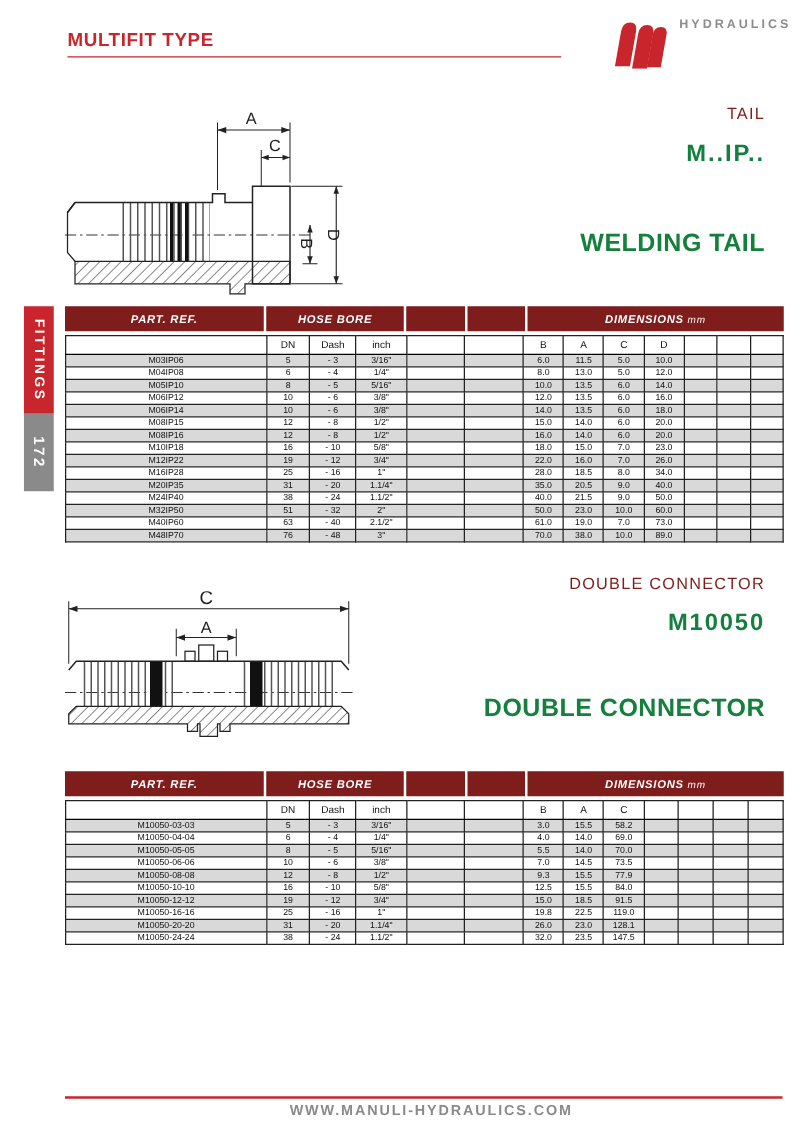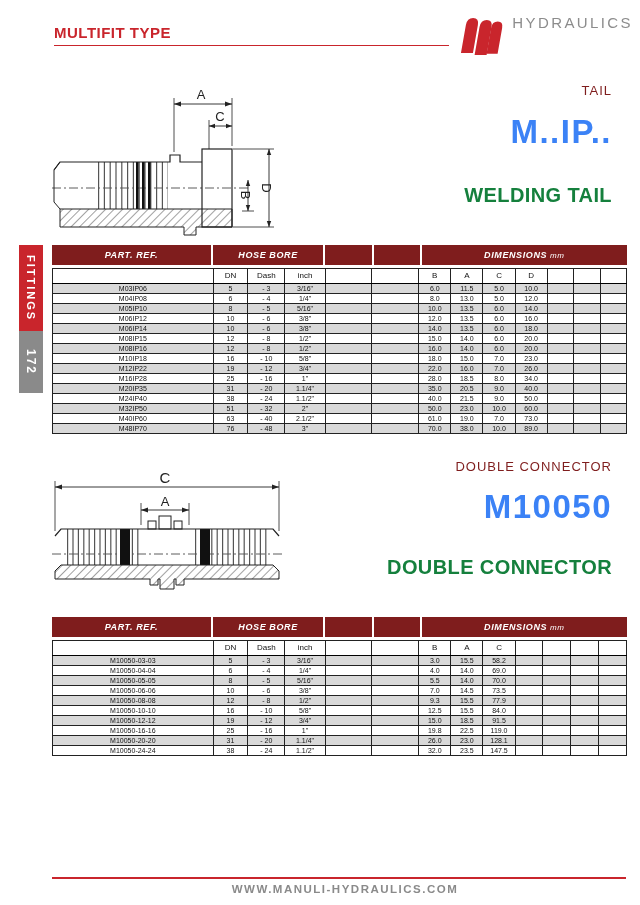--- a/index.html
+++ b/index.html
@@ -7,25 +7,25 @@
         font-family:"Liberation Sans",sans-serif;color:#111;margin-left:19px;}
 
   
   .doc-title{position:absolute;left:35px;top:24px;font-size:15px;font-weight:bold;
              color:#c9252c;letter-spacing:.5px;}
   .title-rule{position:absolute;left:35px;top:45px;width:395px;height:1px;background:#c9252c;}
   .logo{position:absolute;right:26px;top:13px;display:flex;align-items:flex-start;gap:7px;}
   .logo-text{display:flex;flex-direction:column;}
   .brand{font-size:30px;line-height:27px;font-weight:bold;font-style:italic;color:#8c8c8c;letter-spacing:-1px;}
   .reg{font-size:10px;font-style:normal;vertical-align:10px;letter-spacing:0;}
-  .brand-sub{font-size:15px;font-weight:normal;color:#8c8c8c;letter-spacing:2.4px;margin-top:1px;}
+  .brand-sub{font-size:10px;font-weight:bold;color:#8c8c8c;letter-spacing:2.4px;margin-top:1px;}
 
   
   .sec-kicker{position:absolute;right:47px;font-size:13px;color:#7f1d1d;letter-spacing:1px;}
-  .sec-model{position:absolute;right:47px;font-size:33px;font-weight:bold;color:#3b82f6;letter-spacing:1.5px;}
+  .sec-model{position:absolute;right:47px;font-size:19px;font-weight:bold;color:#15803d;letter-spacing:1.5px;}
   .sec-sub{position:absolute;right:47px;font-size:20px;font-weight:bold;color:#15803d;letter-spacing:.4px;}
 
   
   .tab{position:absolute;left:0;width:24px;display:flex;align-items:center;justify-content:center;color:#fff;}
   .tab-fittings{top:245px;height:86px;background:#c9252c;}
   .tab-page{top:331px;height:62px;background:#8a8a8a;}
   .tab-text{writing-mode:vertical-rl;font-weight:bold;font-size:11px;letter-spacing:2px;}
   .tab-page .tab-text{font-size:12px;}
 
   

